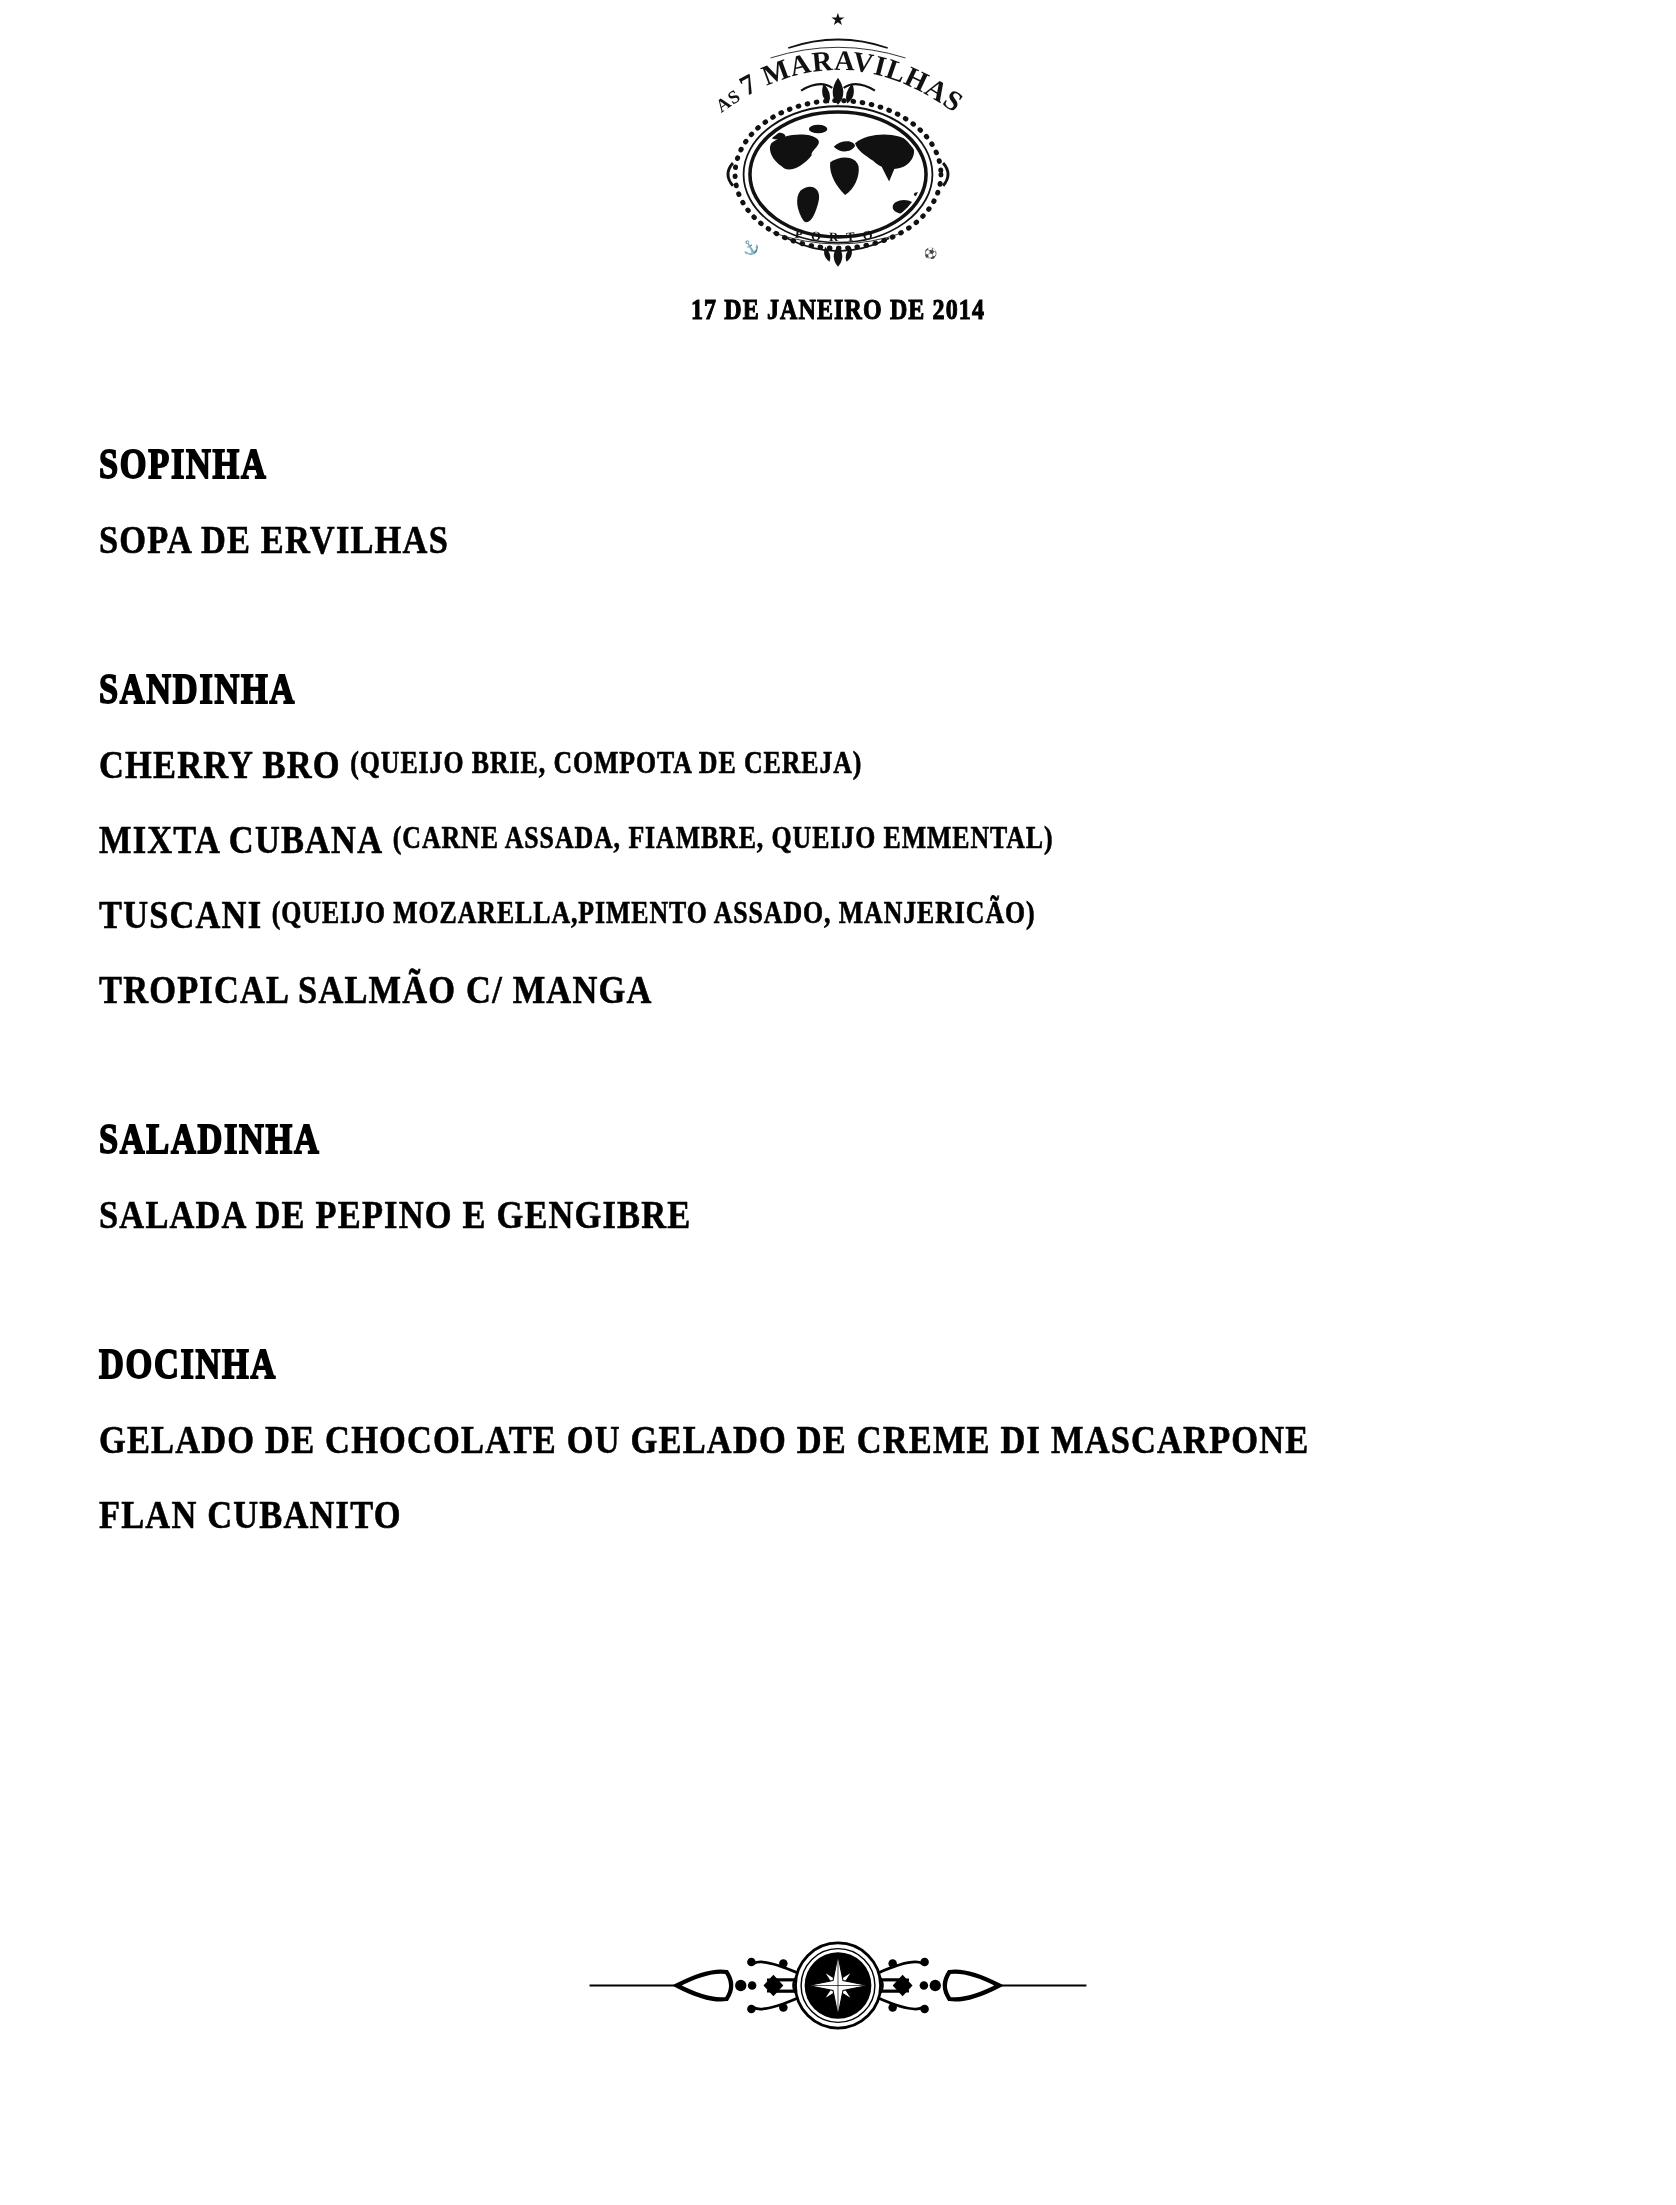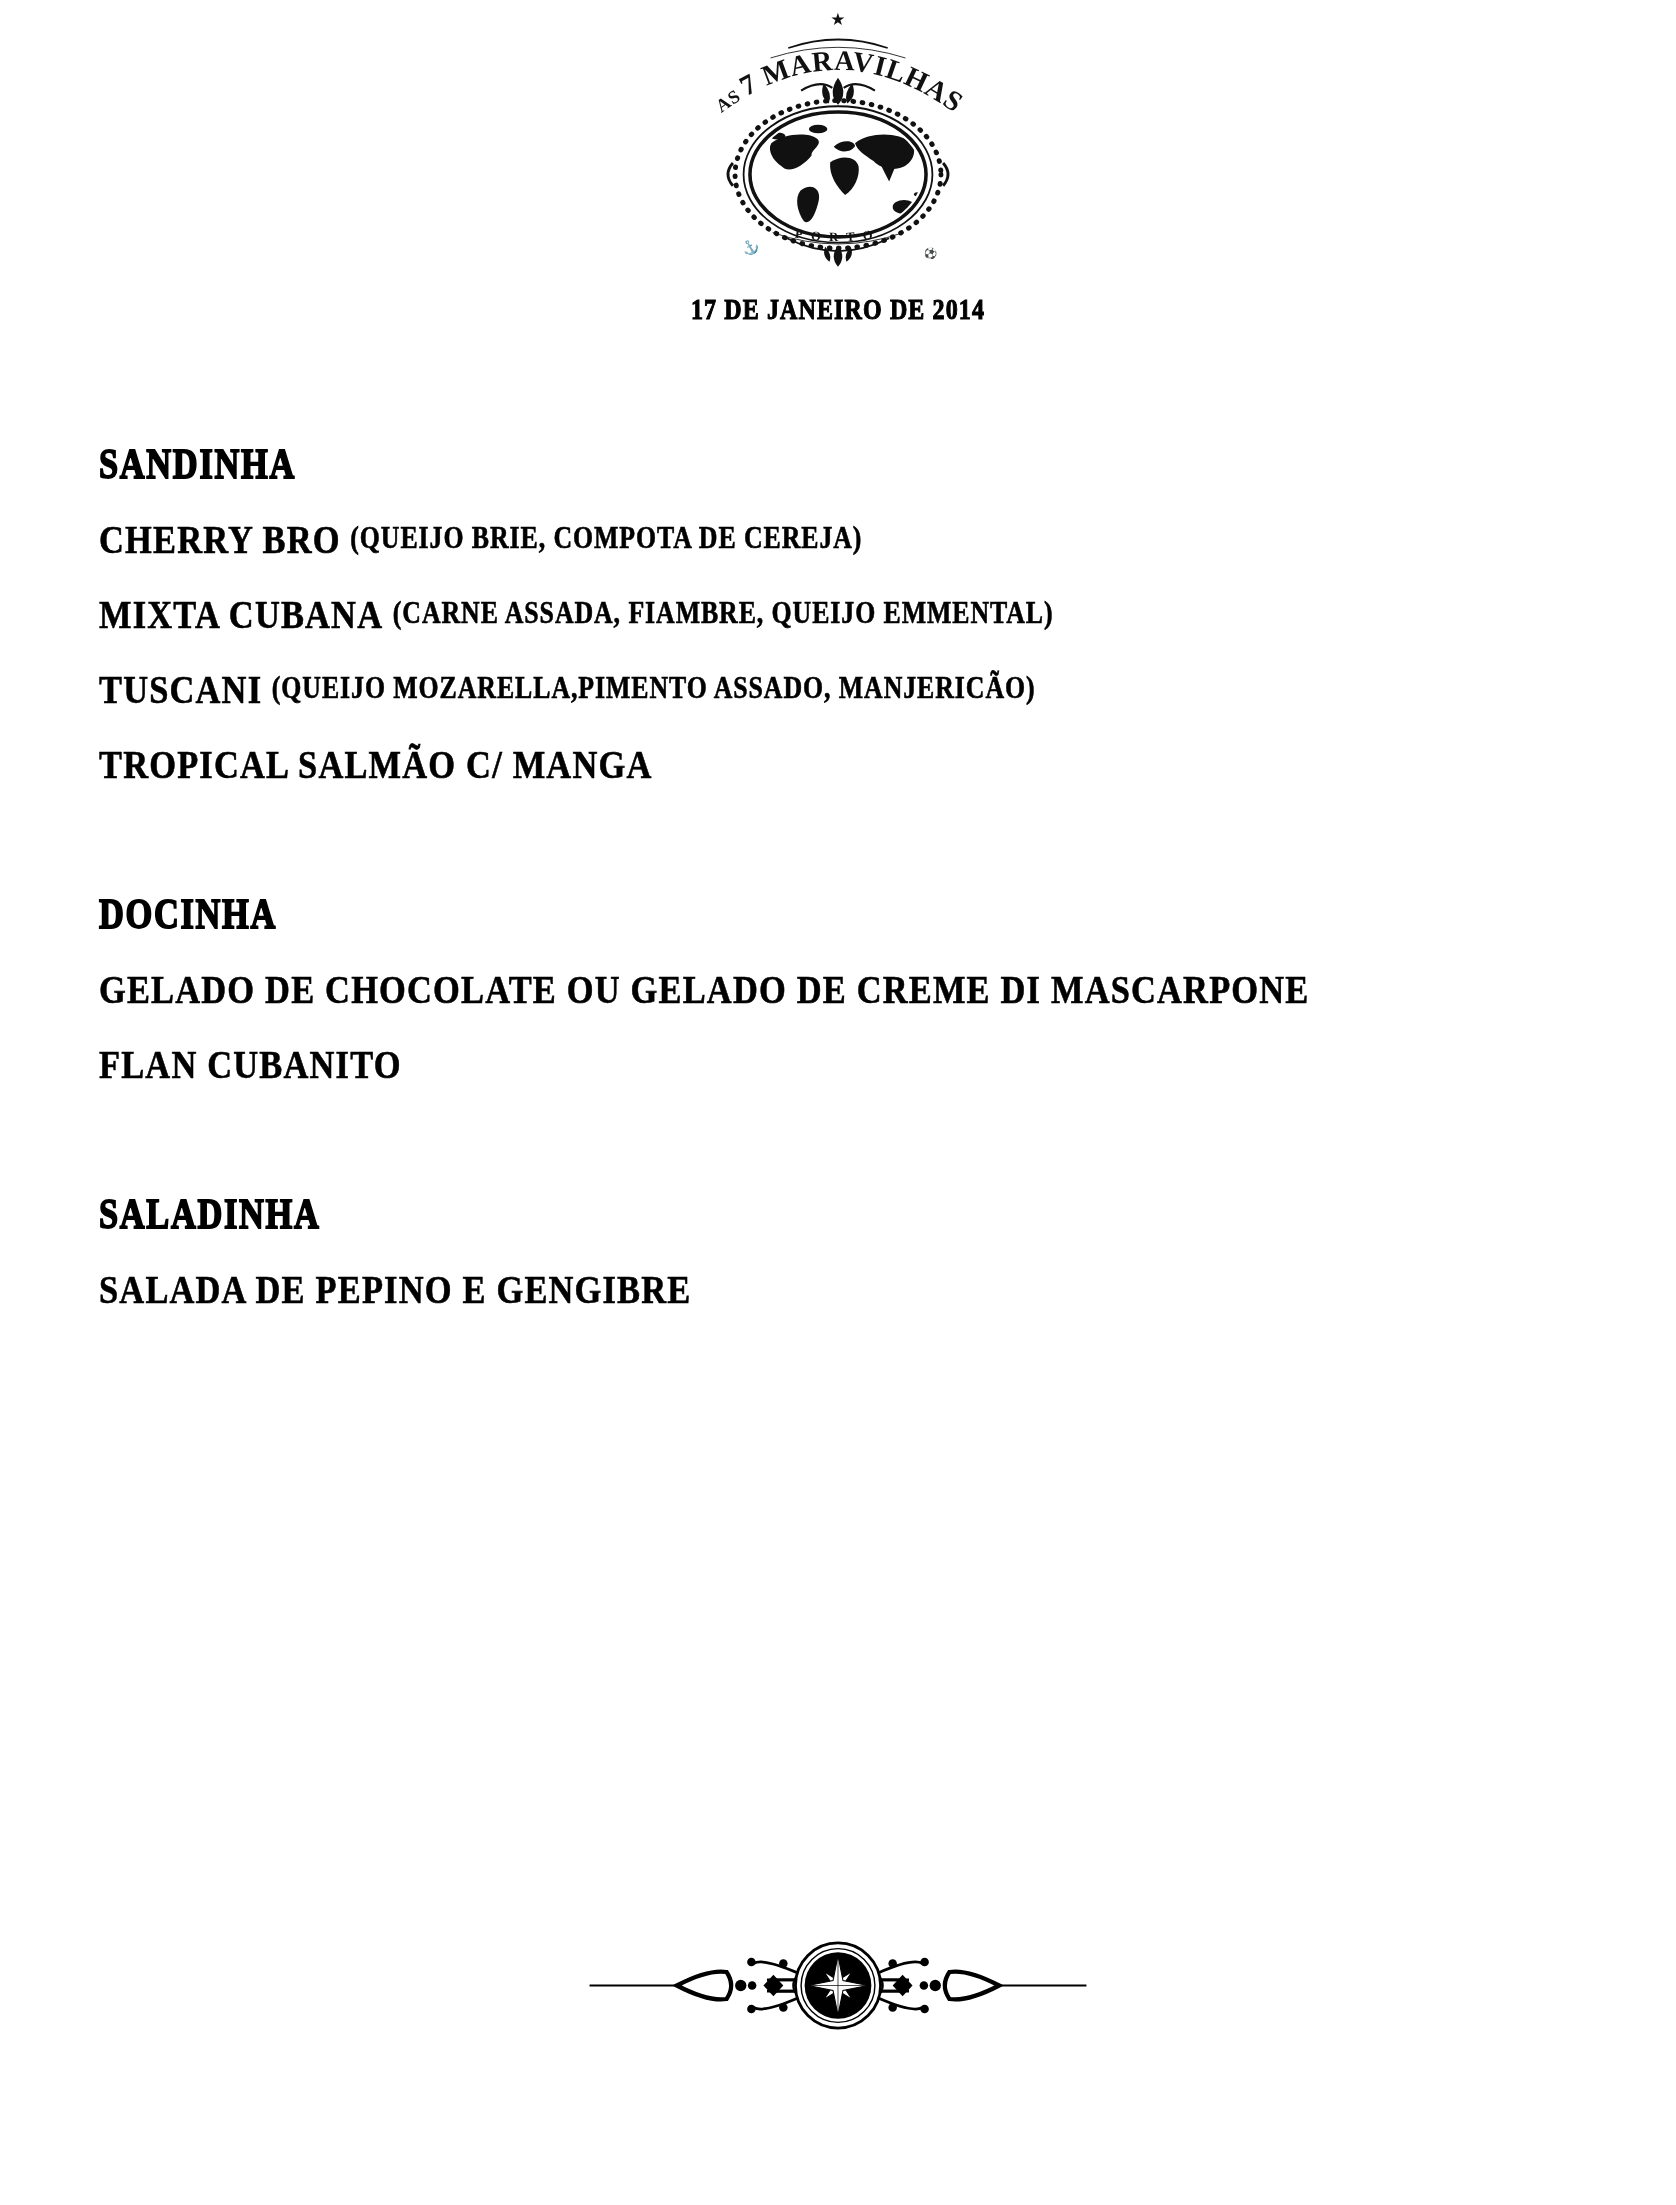--- a/index.html
+++ b/index.html
@@ -108,20 +108,30 @@
       <text x="60" y="356" font-size="20" fill="#111" transform="rotate(-30 60 356)">⚓</text>
       <text x="312" y="356" font-size="15" fill="#111">⚽</text>
     </svg>
   </div>
 
   <div class="date">17 DE JANEIRO DE 2014</div>
 
   <main class="menu">
       <section class="menu-section">
     <div class="line header-line">
+      <span class="hdr-label">SOPINHA</span>
+
+    </div>
+  <div class="line item-line">
+    <span class="item-name">SOPA DE ERVILHAS</span>
+
+  </div>
+      </section>
+      <section class="menu-section">
+    <div class="line header-line">
       <span class="hdr-label">SANDINHA</span>
 
     </div>
   <div class="line item-line">
     <span class="item-name">CHERRY BRO</span>
     <span class="detail">(QUEIJO BRIE, COMPOTA DE CEREJA)</span>
   </div>
         <div class="line item-line">
     <span class="item-name">MIXTA CUBANA</span>
     <span class="detail">(CARNE ASSADA, FIAMBRE, QUEIJO EMMENTAL)</span>
@@ -130,39 +140,39 @@
     <span class="item-name">TUSCANI</span>
     <span class="detail">(QUEIJO MOZARELLA,PIMENTO ASSADO, MANJERICÃO)</span>
   </div>
         <div class="line item-line">
     <span class="item-name">TROPICAL SALMÃO C/ MANGA</span>
 
   </div>
       </section>
       <section class="menu-section">
     <div class="line header-line">
+      <span class="hdr-label">SALADINHA</span>
+
+    </div>
+  <div class="line item-line">
+    <span class="item-name">SALADA DE PEPINO E GENGIBRE</span>
+
+  </div>
+      </section>
+      <section class="menu-section">
+    <div class="line header-line">
       <span class="hdr-label">DOCINHA</span>
 
     </div>
   <div class="line item-line">
     <span class="item-name">GELADO DE CHOCOLATE OU GELADO DE CREME DI MASCARPONE</span>
 
   </div>
         <div class="line item-line">
     <span class="item-name">FLAN CUBANITO</span>
-
-  </div>
-      </section>
-      <section class="menu-section">
-    <div class="line header-line">
-      <span class="hdr-label">SALADINHA</span>
-
-    </div>
-  <div class="line item-line">
-    <span class="item-name">SALADA DE PEPINO E GENGIBRE</span>
 
   </div>
       </section>
     </main>
 
   <div class="divider">
     <svg width="504" height="121" viewBox="0 0 710 170">
       <g stroke="#000" fill="none">
 
         <path d="M 5 85 H 128" stroke-width="3"></path>

